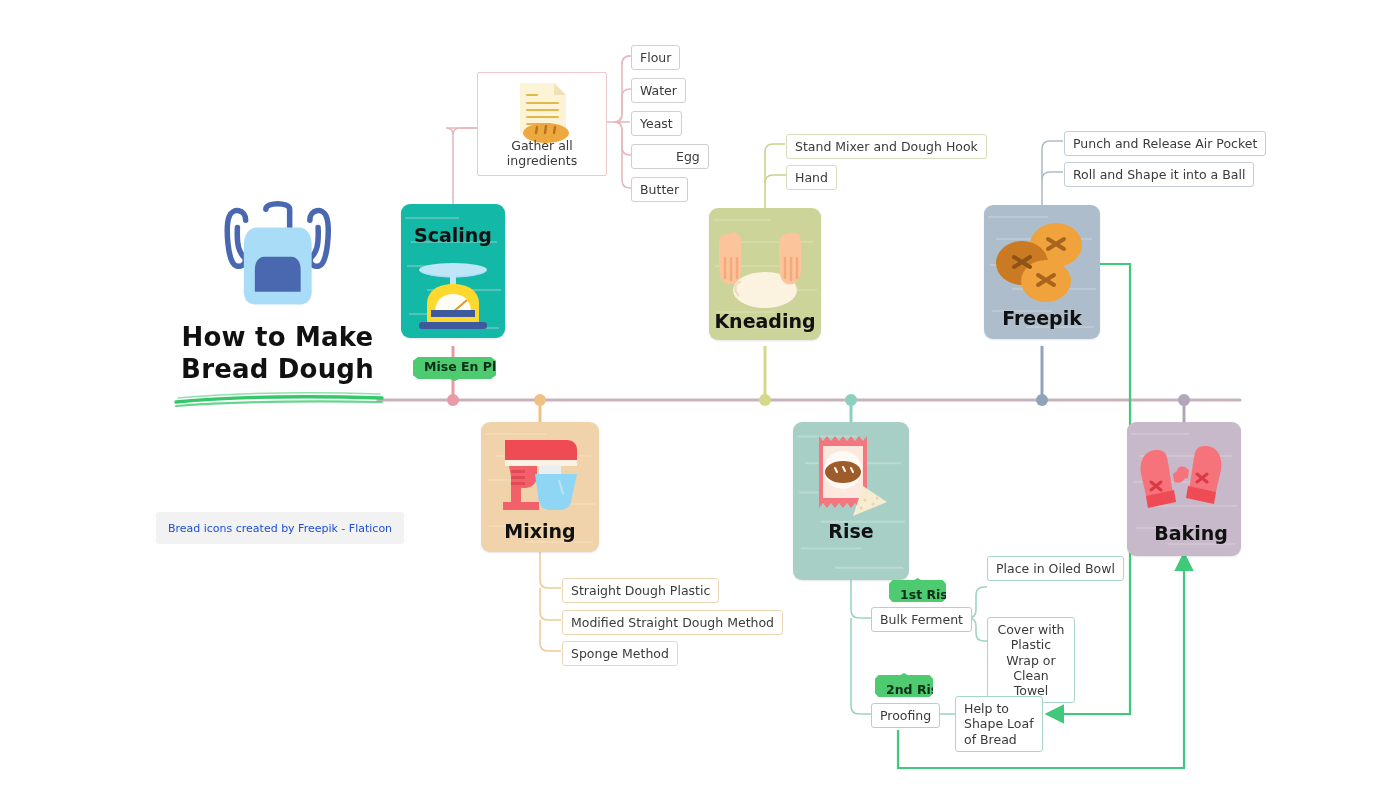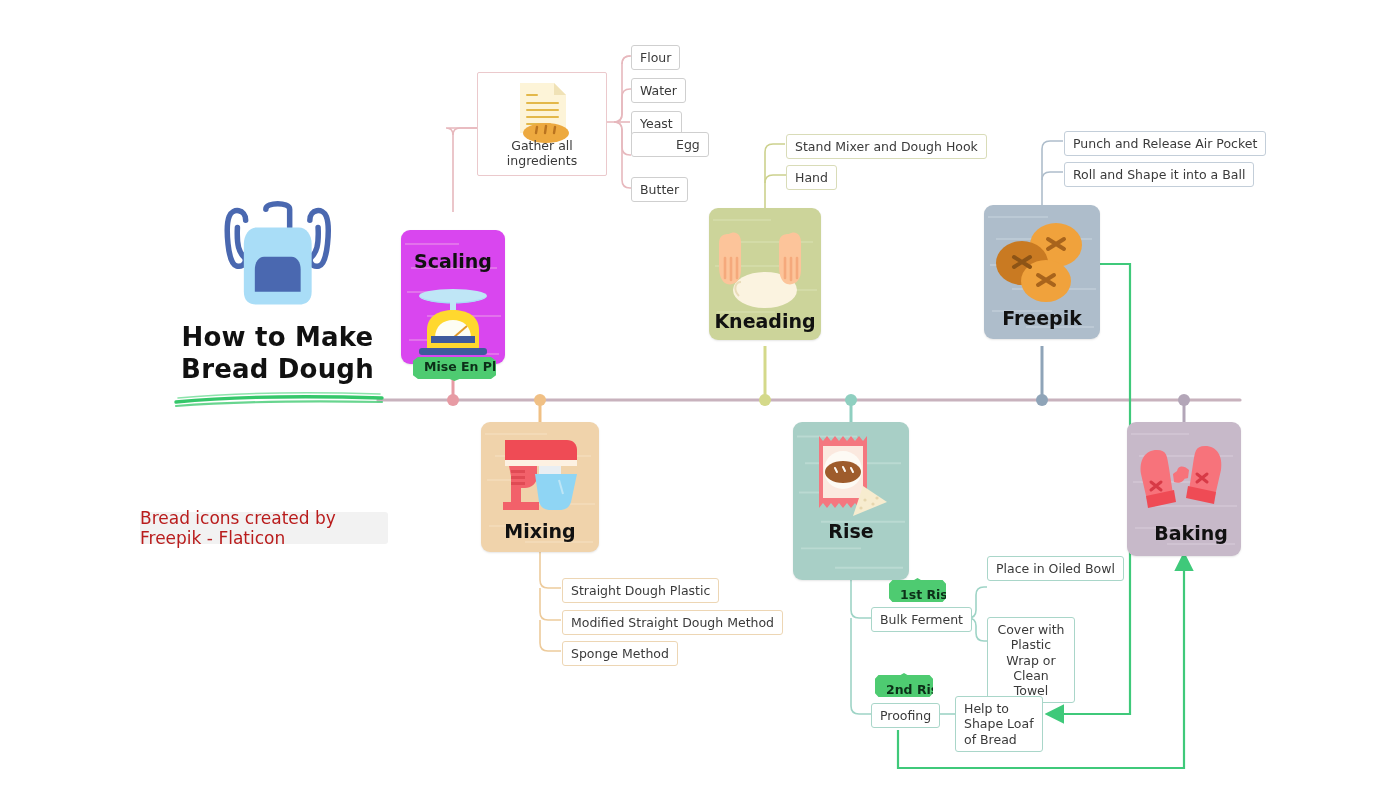--- a/index.html
+++ b/index.html
@@ -32,23 +32,23 @@
   
   .badge{position:absolute;background:#4ecb71;color:#0c2f18;font-size:12.5px;
          font-weight:700;padding:4px 11px;box-sizing:border-box;text-align:center;
          white-space:nowrap;}
   .badge.up{clip-path:polygon(0 22%,6% 8%,94% 8%,100% 22%,100% 78%,94% 92%,56% 92%,50% 100%,44% 92%,6% 92%,0 78%);
             padding-bottom:9px;}
   .badge.down{clip-path:polygon(50% 0,56% 8%,94% 8%,100% 22%,100% 78%,94% 92%,6% 92%,0 78%,0 22%,6% 8%,44% 8%);
               padding-top:9px;}
 
   
-  .credit{position:absolute;left:140px;top:512px;width:248px;height:32px;
+  .credit{position:absolute;left:156px;top:512px;width:248px;height:32px;
           background:#f2f2f2;border-radius:3px;display:flex;align-items:center;
-          justify-content:center;font-size:17px;color:#b91c1c;}
+          justify-content:center;font-size:11px;color:#1d4ed8;}
 </style>
 </head>
 <body>
 
 <div id="stage">
 
   <svg class="wires" viewBox="0 0 1392 804">
     <defs>
       <marker id="ga" markerWidth="9" markerHeight="9" refX="7" refY="4.5" orient="auto">
         <path d="M0,0 L9,4.5 L0,9 z" fill="#3fc97a"></path>
@@ -126,21 +126,21 @@
       <path d="M62,10 C62,2 88,2 88,10 L88,30" fill="none" stroke="#4a68b0" stroke-width="6" stroke-linecap="round"></path>
       <path d="M52,30 L98,30 C106,30 112,38 112,48 L112,100 C112,110 106,114 98,114 L52,114 C44,114 38,110 38,100 L38,48 C38,38 44,30 52,30 Z" fill="#a9ddf7"></path>
       <path d="M60,62 L90,62 C96,62 100,68 100,76 L100,100 L50,100 L50,76 C50,68 54,62 60,62 Z" fill="#4a68b0"></path>
     </svg>
     <div class="title">
       <div>How to Make</div>
       <div>Bread Dough</div>
     </div>
   </div>
 
-  <div class="card" style="left:401px;top:230px;width:104px;height:134px;background:#d946ef;">
+  <div class="card" style="left:401px;top:204px;width:104px;height:134px;background:#14b8a6;">
     <svg class="streak" viewBox="0 0 104 134" preserveAspectRatio="none">
       <g stroke="#f6e2e3" stroke-width="1.6" opacity=".7">
         <line x1="4" y1="14" x2="58" y2="14"></line>
           <line x1="10" y1="38" x2="96" y2="38"></line>
         <line x1="6" y1="62" x2="70" y2="62"></line>
           <line x1="26" y1="86" x2="100" y2="86"></line>
         <line x1="8" y1="110" x2="62" y2="110"></line>
           <line x1="40" y1="124" x2="98" y2="124"></line>
       </g>
     </svg>
@@ -323,21 +323,21 @@
           <line x1="40" y1="47" x2="39" y2="54"></line>
           <line x1="49" y1="48" x2="48" y2="54"></line>
       </g>
     </svg>
     <div style="position:absolute;left:0;bottom:7px;width:100%;text-align:center;font-size:12.5px;color:#3a3a3a;">Gather all ingredients</div>
   </div>
 
   <div class="leaf" style="left:631px;top:45px;">Flour</div>
   <div class="leaf" style="left:631px;top:78px;">Water</div>
   <div class="leaf" style="left:631px;top:111px;">Yeast</div>
-  <div class="leaf" style="left:631px;top:132px;padding-left:44px;">Egg</div>
+  <div class="leaf" style="left:631px;top:144px;padding-left:44px;">Egg</div>
   <div class="leaf" style="left:631px;top:177px;">Butter</div>
 
   <div class="leaf" style="left:786px;top:134px;border-color:#d9dcb8;">Stand Mixer and Dough Hook</div>
   <div class="leaf" style="left:786px;top:165px;border-color:#d9dcb8;">Hand</div>
 
   <div class="leaf" style="left:1064px;top:131px;border-color:#c3ced9;">Punch and Release Air Pocket</div>
   <div class="leaf" style="left:1064px;top:162px;border-color:#c3ced9;">Roll and Shape it into a Ball</div>
 
   <div class="leaf" style="left:562px;top:578px;border-color:#edd6b4;">Straight Dough Plastic</div>
   <div class="leaf" style="left:562px;top:610px;border-color:#edd6b4;">Modified Straight Dough Method</div>

